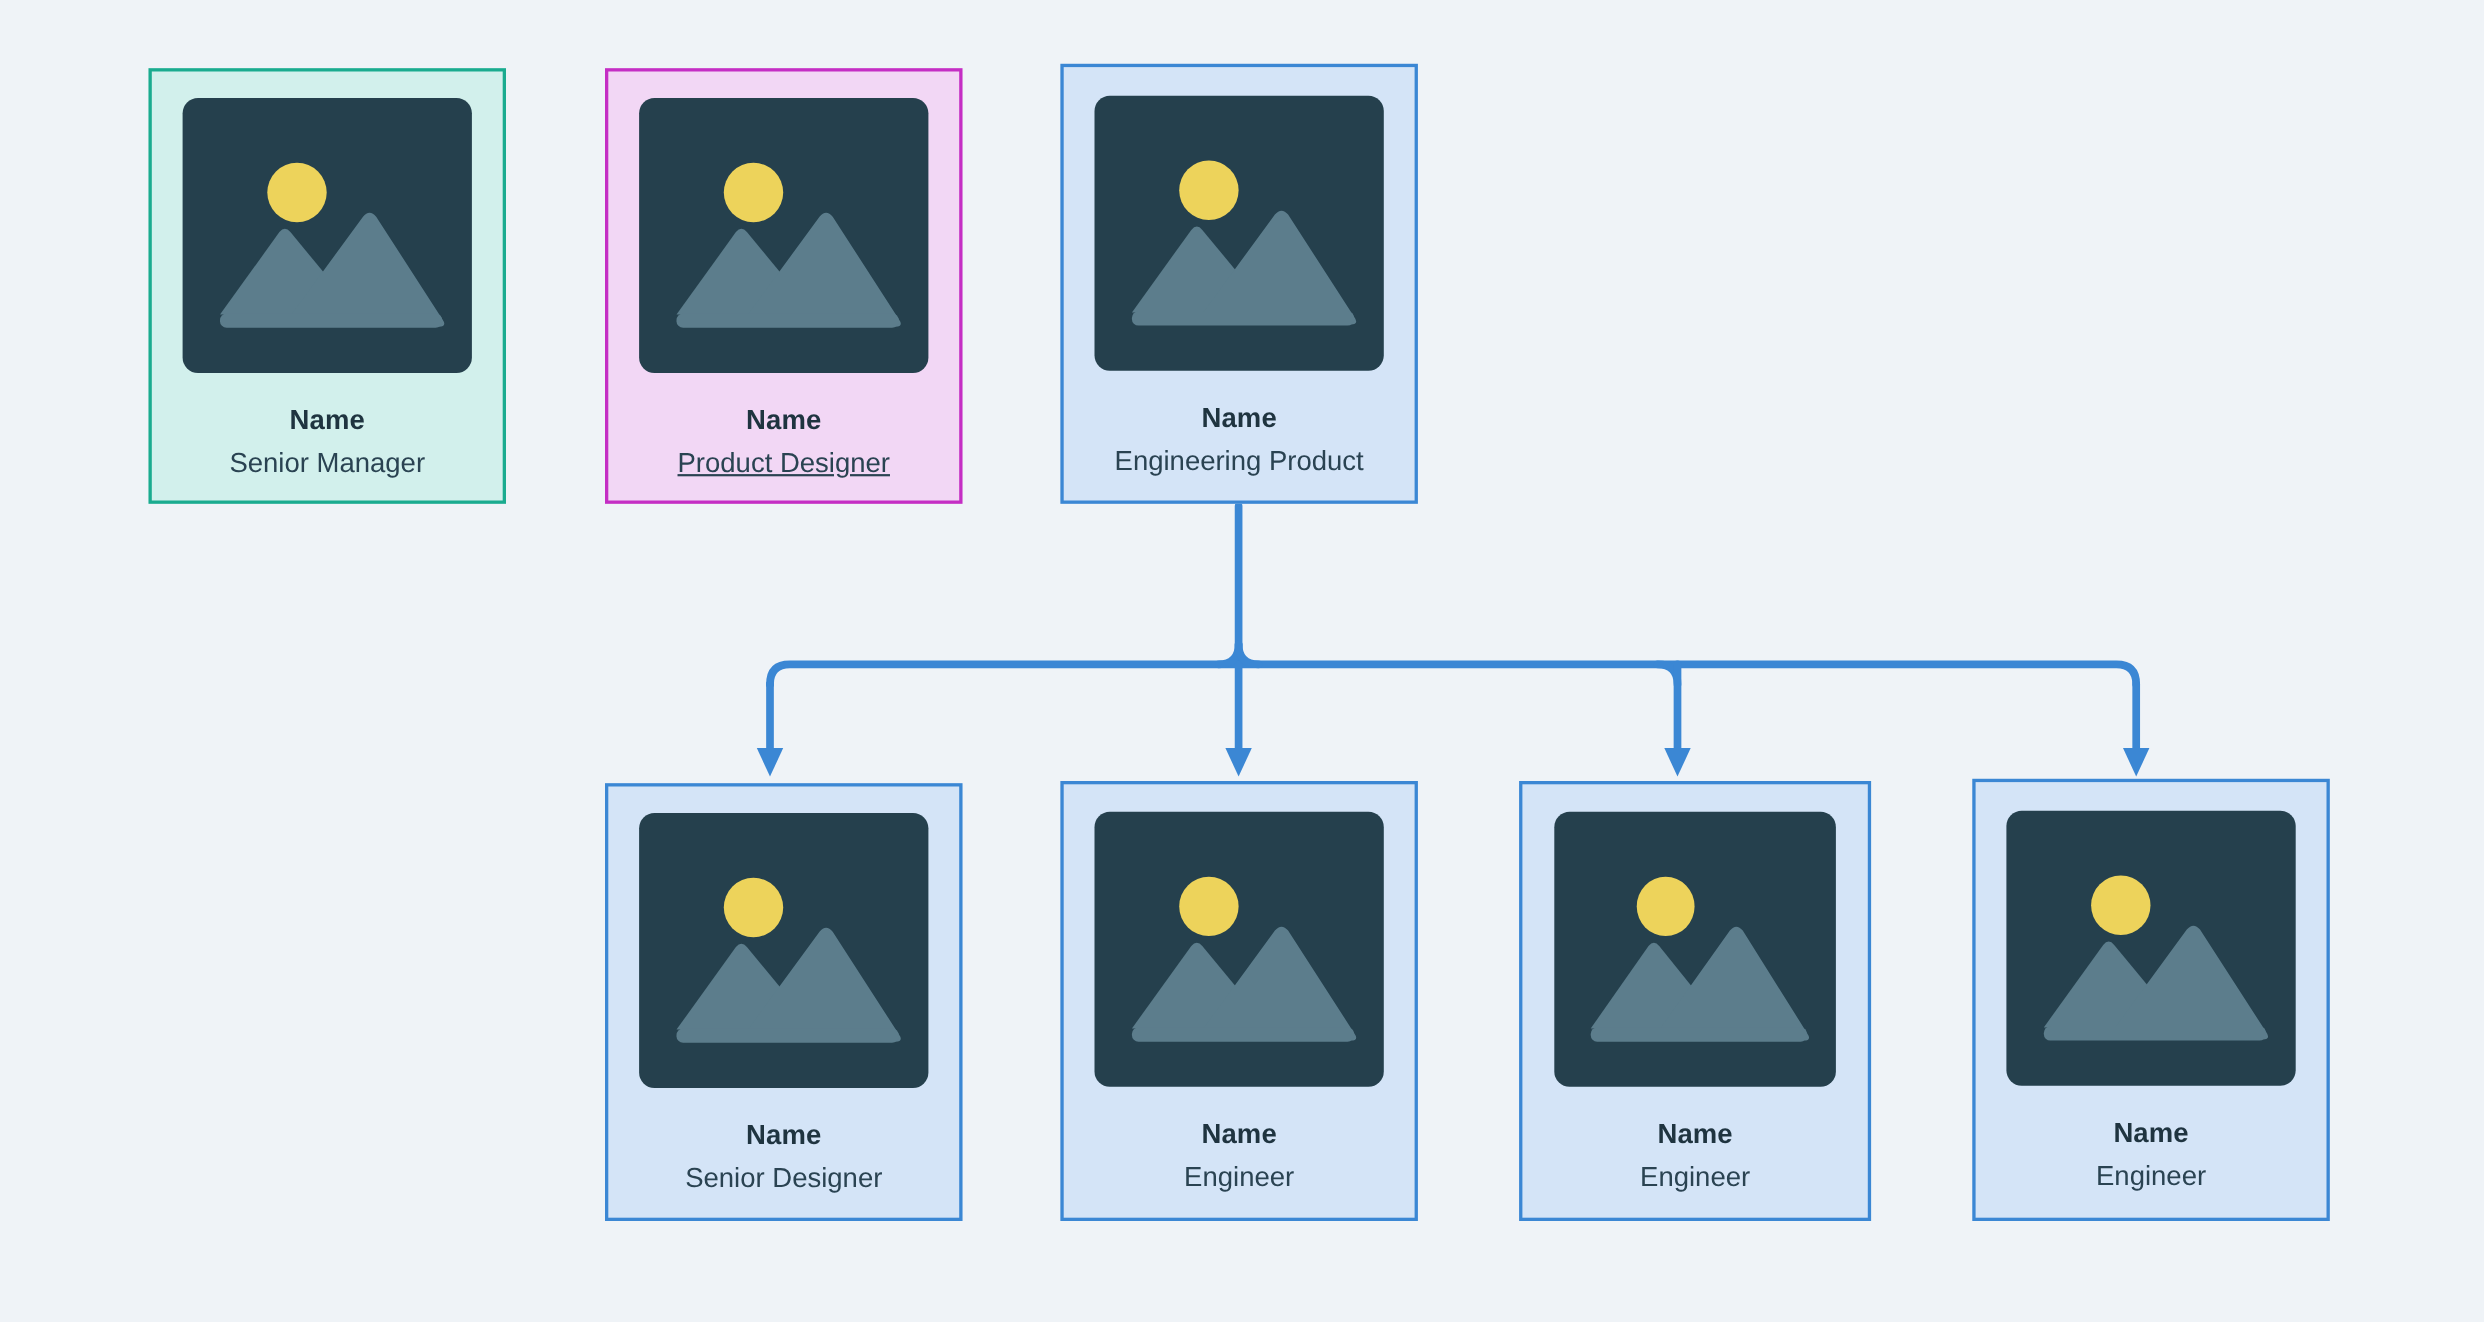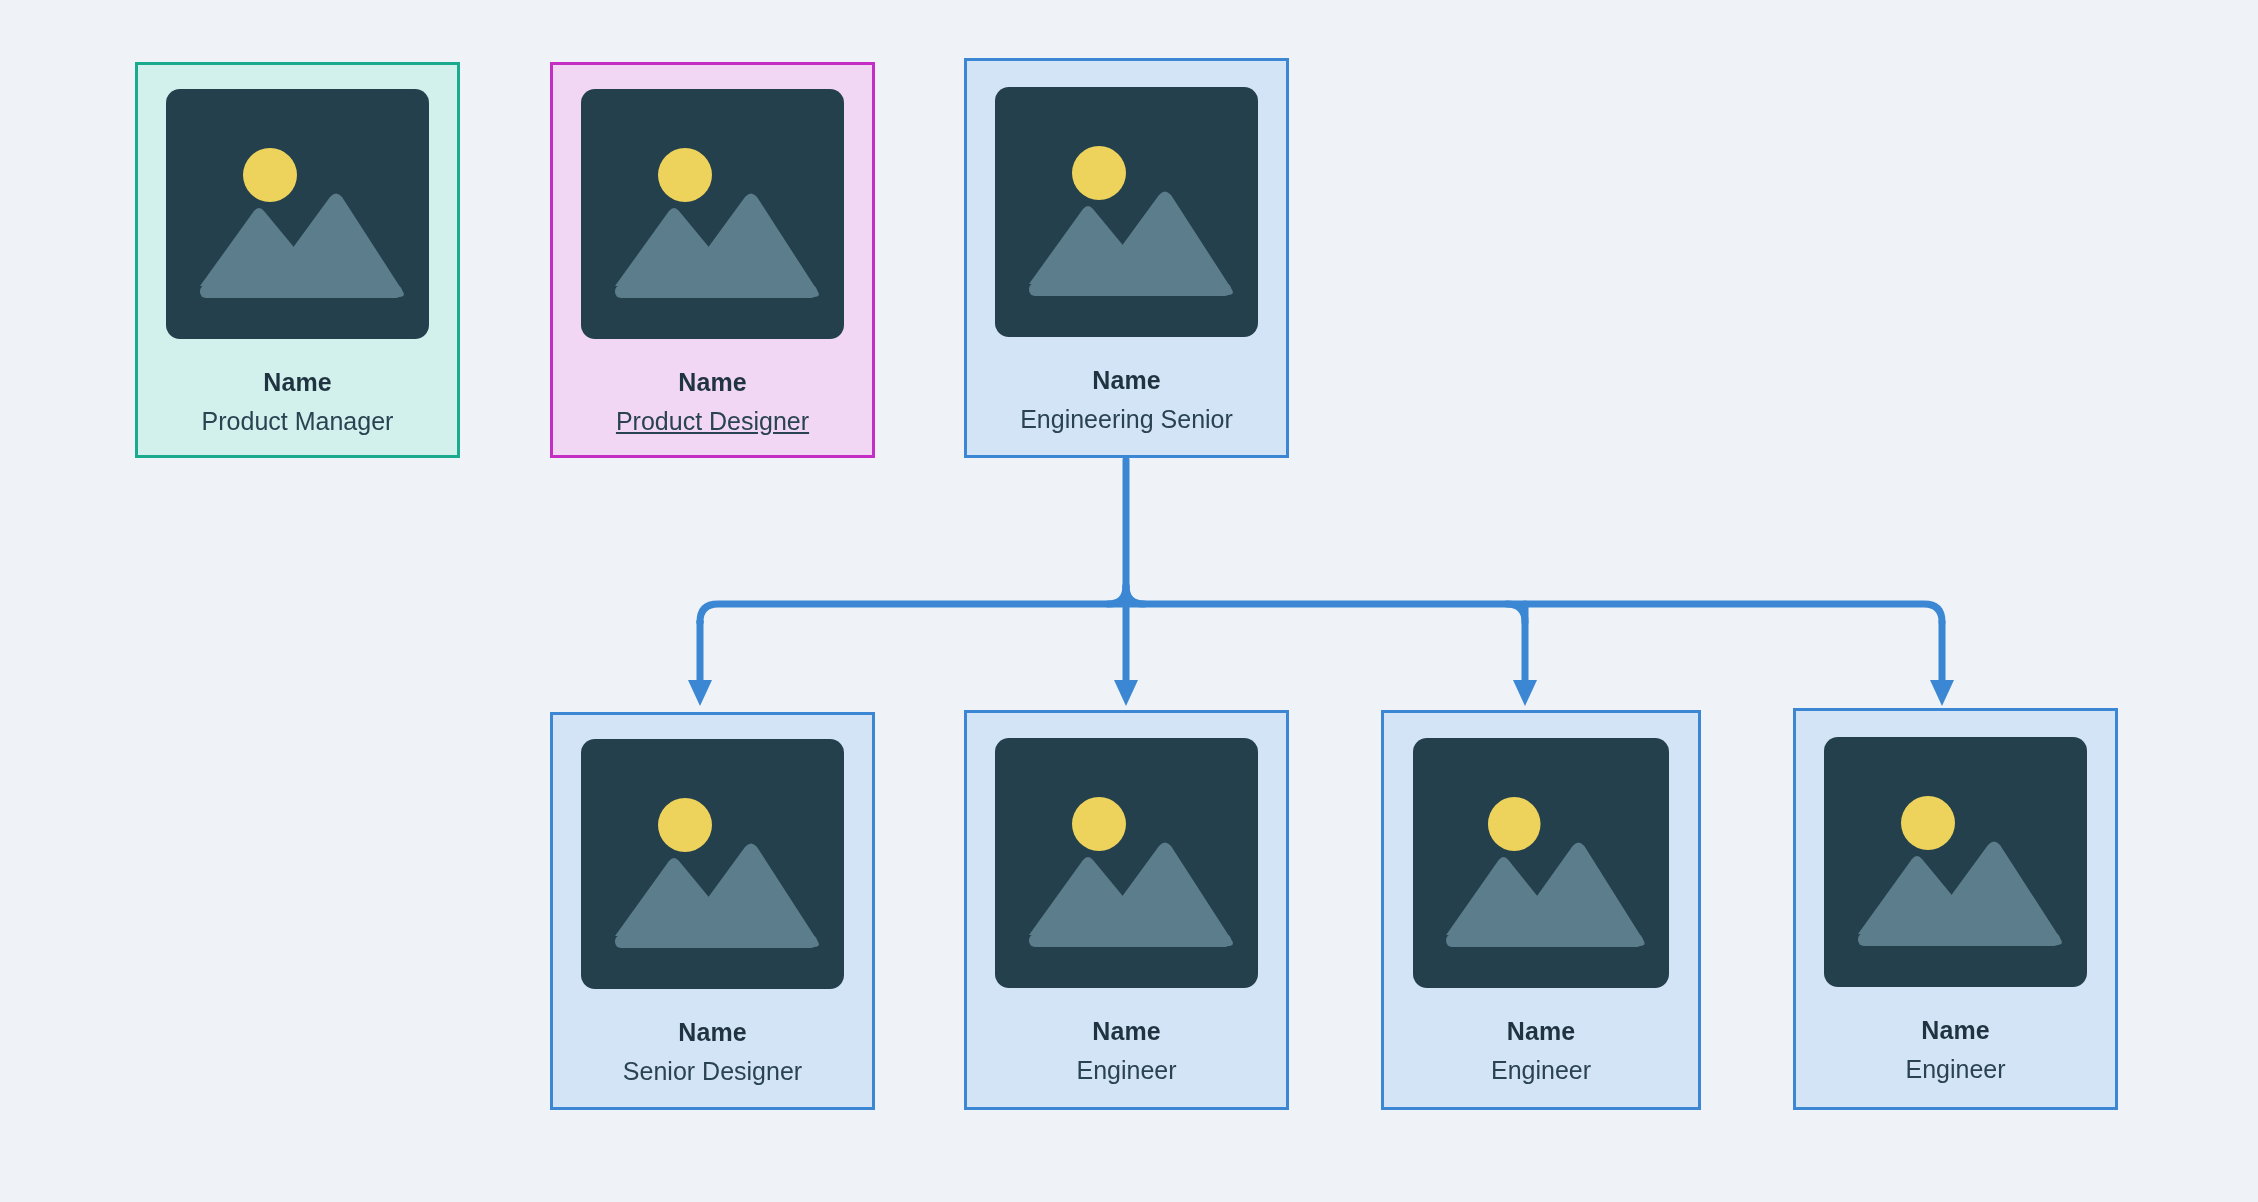--- a/index.html
+++ b/index.html
@@ -94,21 +94,21 @@
         <div class="thumb" style="margin-top: 24px; width: 263px; height: 250px; background: rgb(37, 64, 77);">
           <svg viewBox="0 0 263 250" preserveAspectRatio="none">
             <circle cx="104" cy="86" r="27" fill="#edd35b"></circle>
             <path d="M34 197 L88 122 Q93 116 98 122 L160 197 Z" fill="#5c7d8c"></path>
             <path d="M96 201 L164 108 Q170 101 176 108 L236 201 Q241 208 233 208 L104 208 Q95 208 96 201 Z" fill="#5c7d8c"></path>
             <rect x="34" y="196" width="202" height="13" rx="6" fill="#5c7d8c"></rect>
           </svg>
         </div>
         <div class="card-text" style="margin-top: 28px;">
           <div class="card-name" style="font-size: 25px;">Name</div>
-          <div class="card-role" style="font-size: 25px; margin-top: 7px;">Product Manager</div>
+          <div class="card-role" style="font-size: 25px; margin-top: 7px;">Senior Manager</div>
         </div>
       </div>
       <div class="card" style="left: 550px; top: 62px; width: 325px; height: 396px; border-color: rgb(196, 46, 196); background: rgb(242, 215, 245);">
         <div class="thumb" style="margin-top: 24px; width: 263px; height: 250px; background: rgb(37, 64, 77);">
           <svg viewBox="0 0 263 250" preserveAspectRatio="none">
             <circle cx="104" cy="86" r="27" fill="#edd35b"></circle>
             <path d="M34 197 L88 122 Q93 116 98 122 L160 197 Z" fill="#5c7d8c"></path>
             <path d="M96 201 L164 108 Q170 101 176 108 L236 201 Q241 208 233 208 L104 208 Q95 208 96 201 Z" fill="#5c7d8c"></path>
             <rect x="34" y="196" width="202" height="13" rx="6" fill="#5c7d8c"></rect>
           </svg>
@@ -122,21 +122,21 @@
         <div class="thumb" style="margin-top: 26px; width: 263px; height: 250px; background: rgb(37, 64, 77);">
           <svg viewBox="0 0 263 250" preserveAspectRatio="none">
             <circle cx="104" cy="86" r="27" fill="#edd35b"></circle>
             <path d="M34 197 L88 122 Q93 116 98 122 L160 197 Z" fill="#5c7d8c"></path>
             <path d="M96 201 L164 108 Q170 101 176 108 L236 201 Q241 208 233 208 L104 208 Q95 208 96 201 Z" fill="#5c7d8c"></path>
             <rect x="34" y="196" width="202" height="13" rx="6" fill="#5c7d8c"></rect>
           </svg>
         </div>
         <div class="card-text" style="margin-top: 28px;">
           <div class="card-name" style="font-size: 25px;">Name</div>
-          <div class="card-role" style="font-size: 25px; margin-top: 7px;">Engineering Senior</div>
+          <div class="card-role" style="font-size: 25px; margin-top: 7px;">Engineering Product</div>
         </div>
       </div>
       <div class="card" style="left: 550px; top: 712px; width: 325px; height: 398px; border-color: rgb(59, 135, 212); background: rgb(212, 228, 247);">
         <div class="thumb" style="margin-top: 24px; width: 263px; height: 250px; background: rgb(37, 64, 77);">
           <svg viewBox="0 0 263 250" preserveAspectRatio="none">
             <circle cx="104" cy="86" r="27" fill="#edd35b"></circle>
             <path d="M34 197 L88 122 Q93 116 98 122 L160 197 Z" fill="#5c7d8c"></path>
             <path d="M96 201 L164 108 Q170 101 176 108 L236 201 Q241 208 233 208 L104 208 Q95 208 96 201 Z" fill="#5c7d8c"></path>
             <rect x="34" y="196" width="202" height="13" rx="6" fill="#5c7d8c"></rect>
           </svg>

